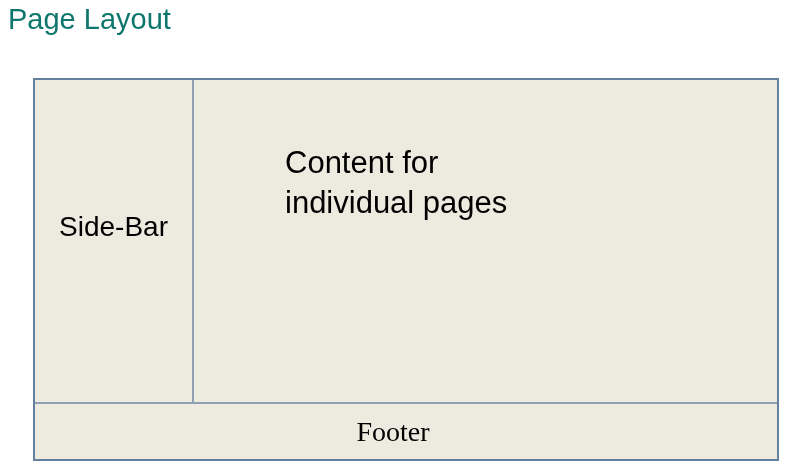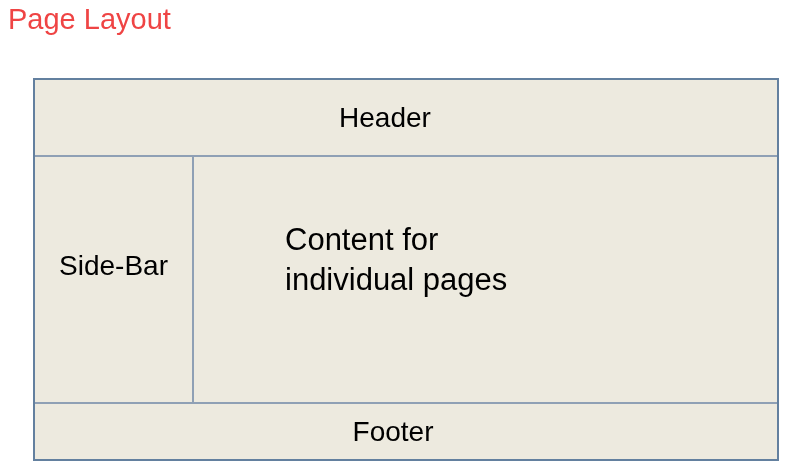--- a/index.html
+++ b/index.html
@@ -15,21 +15,21 @@
     font-family: "Liberation Sans", sans-serif;
     color: var(--text, #000000);
     overflow: hidden;
   }
   .page-title {
     position: absolute;
     left: 8px;
     top: 2px;
     font-size: 29px;
     line-height: 34px;
-    color: #ef4444;
+    color: #0f766e;
     white-space: nowrap;
   }
   .layout-box {
     position: absolute;
     left: 33px;
     top: 78px;
     width: 746px;
     height: 383px;
     box-sizing: border-box;
     background: var(--fill, #edeadf);
@@ -77,42 +77,40 @@
     line-height: 40px;
     white-space: pre-line;
   }
   .footer-row {
     height: 55px;
     flex: 0 0 auto;
     border-top: 2px solid var(--divider, #8fa0b5);
     display: flex;
     align-items: center;
     justify-content: center;
+    font-family: Liberation Serif, serif;
   }
   .footer-row .label {
     transform: translateX(-13px);
   }
   .label {
     font-size: 28px;
     line-height: 32px;
     white-space: nowrap;
   }
 </style>
 </head>
 <body>
 
 <div class="canvas" style="--bg: #ffffff; --fill: #edeadf; --border: #63809f; --divider: #8fa0b5; --text: #000000;">
 
   <div class="page-title">Page Layout</div>
 
   <div class="layout-box">
 
-    <div class="header-row">
-      <span class="label">Header</span>
-    </div>
 
     <div class="middle-row">
       <div class="sidebar-cell">
         <span class="label">Side-Bar</span>
       </div>
       <div class="content-cell">
         <span class="content-label">Content for
 individual pages</span>
       </div>
     </div>

